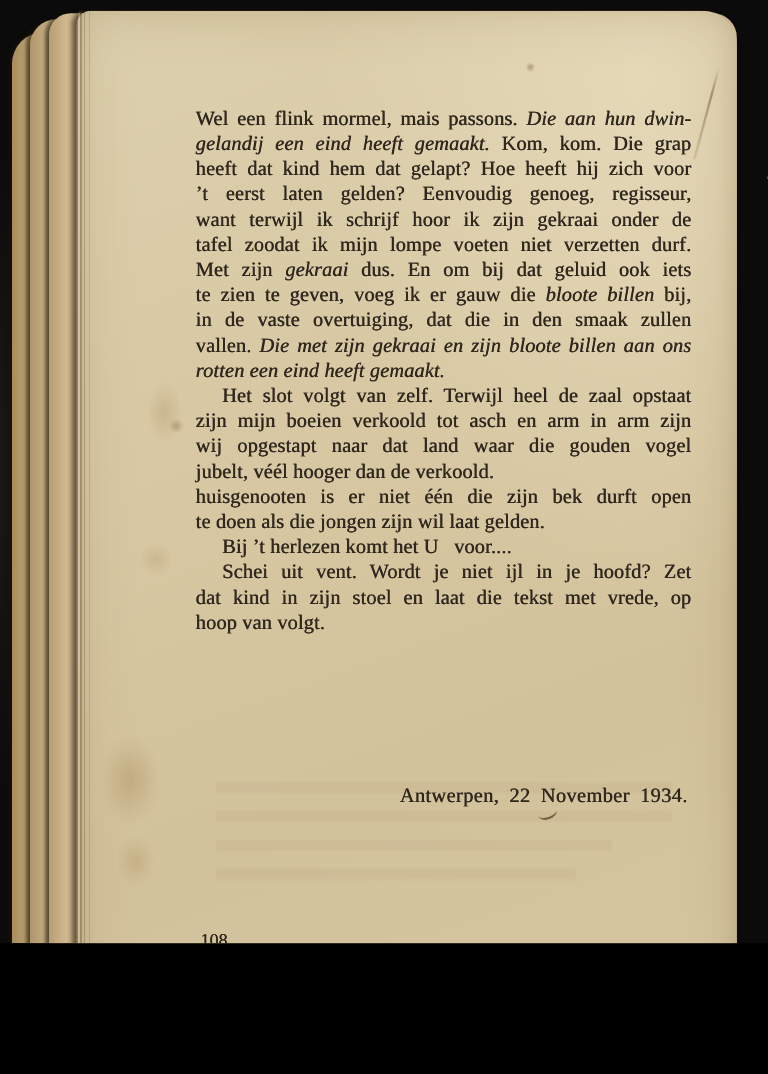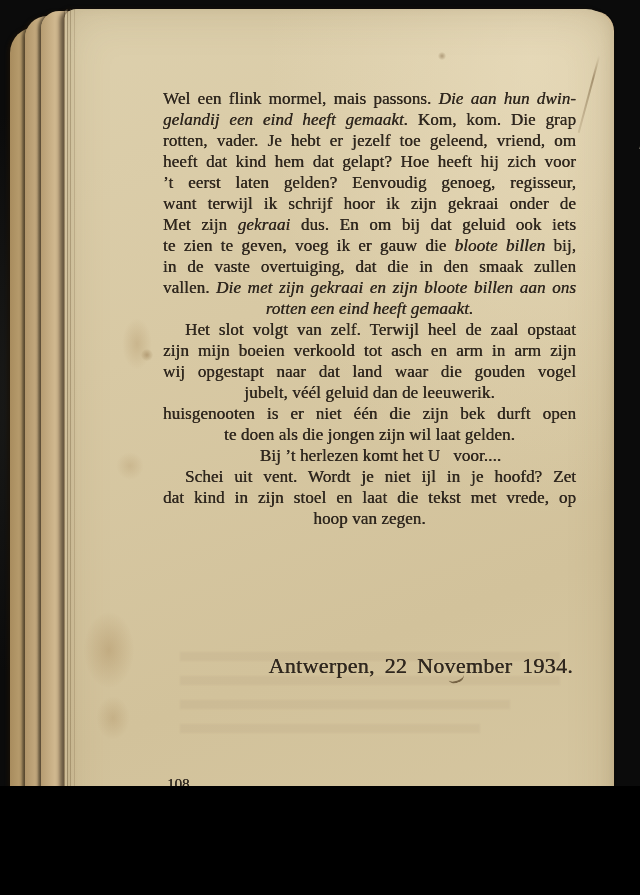--- a/index.html
+++ b/index.html
@@ -54,27 +54,27 @@
   
   .ghost{position:absolute;left:180px;width:380px;height:9px;background:rgba(125,105,70,.07);filter:blur(1px);}
   .g1{top:652px;} .g2{top:676px;} .g3{top:700px;width:330px;} .g4{top:724px;width:300px;}
 
   
   .textblock{
     position:absolute;left:163px;top:88px;width:413px;
     color:#30281f;font-size:17px;letter-spacing:.1px;
     text-shadow:.35px 0 0 currentColor;
   }
-  .line{height:21px;line-height:21px;text-align:center;white-space:pre-wrap;overflow:visible;}
+  .line{height:21px;line-height:21px;text-align:left;white-space:pre-wrap;overflow:visible;}
   .line.j{text-align:justify;text-align-last:justify;white-space:normal;}
   .line.ind{text-indent:22px;}
   .it{font-style:italic;}
   .dateline{
     position:absolute;left:163px;top:653px;width:410px;text-align:right;
-    color:#30281f;font-size:22px;letter-spacing:.3px;word-spacing:4px;
+    color:#30281f;font-size:17px;letter-spacing:.3px;word-spacing:4px;
     text-shadow:.35px 0 0 currentColor;
   }
   .pagenum{
     position:absolute;left:167px;top:776px;
     color:#30281f;font-size:15px;text-shadow:.3px 0 0 currentColor;
   }
 </style>
 </head>
 <body>
 
@@ -97,39 +97,39 @@
   <div class="stain s6"></div>
 
   <div class="ghost g1"></div>
   <div class="ghost g2"></div>
   <div class="ghost g3"></div>
   <div class="ghost g4"></div>
 
   <div class="textblock">
       <div class="line j"><span class="ro">Wel een flink mormel, mais passons. </span><span class="it">Die aan hun dwin-</span></div>
       <div class="line j"><span class="it">gelandij een eind heeft gemaakt. </span><span class="ro">Kom, kom. Die grap</span></div>
-      <div class="line j"><span class="ro">rotten, vader. Je hebt er jezelf toe geleend, vriend, om</span></div>
       <div class="line j"><span class="ro">heeft dat kind hem dat gelapt? Hoe heeft hij zich voor</span></div>
       <div class="line j"><span class="ro">’t eerst laten gelden? Eenvoudig genoeg, regisseur,</span></div>
       <div class="line j"><span class="ro">want terwijl ik schrijf hoor ik zijn gekraai onder de</span></div>
+      <div class="line j"><span class="ro">tafel zoodat ik mijn lompe voeten niet verzetten durf.</span></div>
       <div class="line j"><span class="ro">Met zijn </span><span class="it">gekraai</span><span class="ro"> dus. En om bij dat geluid ook iets</span></div>
       <div class="line j"><span class="ro">te zien te geven, voeg ik er gauw die </span><span class="it">bloote billen</span><span class="ro"> bij,</span></div>
       <div class="line j"><span class="ro">in de vaste overtuiging, dat die in den smaak zullen</span></div>
       <div class="line j"><span class="ro">vallen. </span><span class="it">Die met zijn gekraai en zijn bloote billen aan ons</span></div>
       <div class="line"><span class="it">rotten een eind heeft gemaakt.</span></div>
       <div class="line j ind"><span class="ro">Het slot volgt van zelf. Terwijl heel de zaal opstaat</span></div>
       <div class="line j"><span class="ro">zijn mijn boeien verkoold tot asch en arm in arm zijn</span></div>
       <div class="line j"><span class="ro">wij opgestapt naar dat land waar die gouden vogel</span></div>
-      <div class="line"><span class="ro">jubelt, véél geluid dan de leeuwerik.</span></div>
+      <div class="line"><span class="ro">jubelt, véél hooger dan de verkoold.</span></div>
       <div class="line j"><span class="ro">huisgenooten is er niet één die zijn bek durft open</span></div>
       <div class="line"><span class="ro">te doen als die jongen zijn wil laat gelden.</span></div>
       <div class="line ind"><span class="ro">Bij ’t herlezen komt het U   voor....</span></div>
       <div class="line j ind"><span class="ro">Schei uit vent. Wordt je niet ijl in je hoofd? Zet</span></div>
       <div class="line j"><span class="ro">dat kind in zijn stoel en laat die tekst met vrede, op</span></div>
-      <div class="line"><span class="ro">hoop van zegen.</span></div>
+      <div class="line"><span class="ro">hoop van volgt.</span></div>
     </div>
 
   <div class="tick"></div>
 
   <div class="dateline">Antwerpen, 22 November 1934.</div>
 
   <div class="pagenum">108</div>
 </div>
 
 </body></html>

